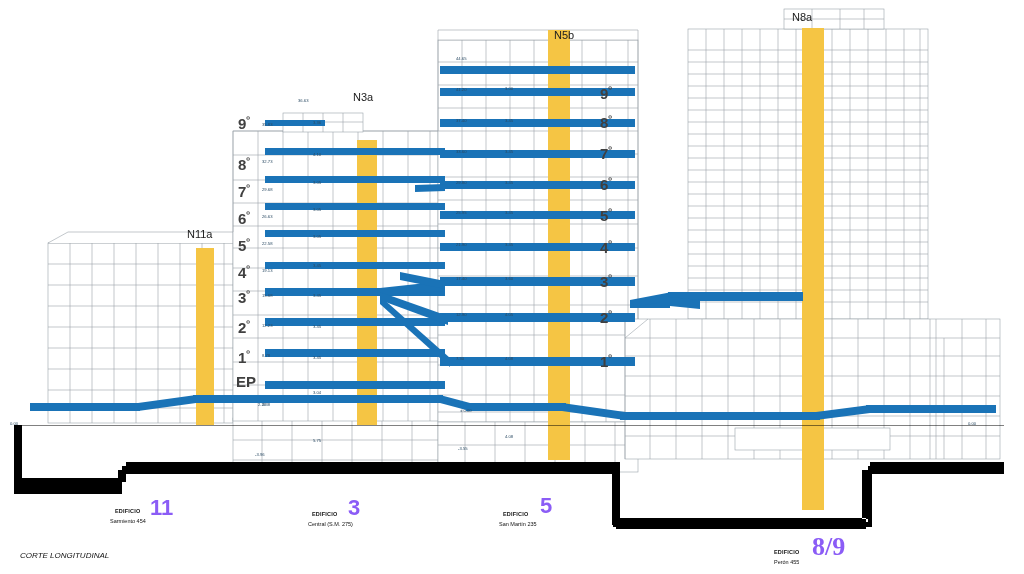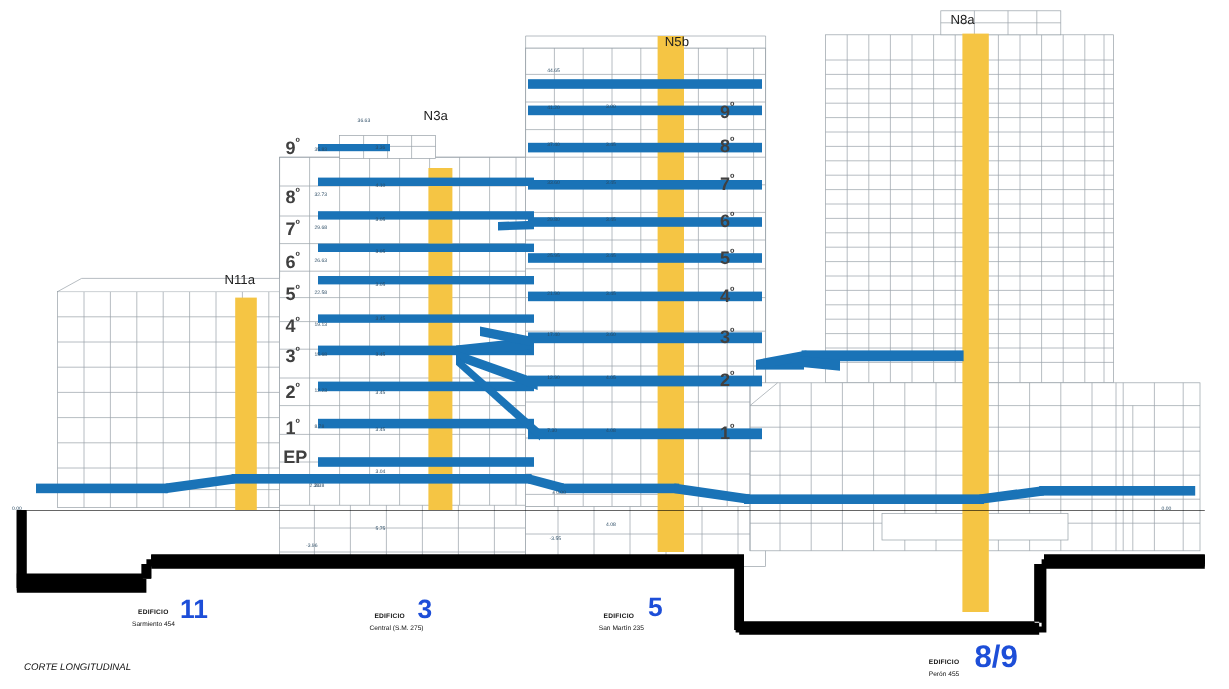--- a/index.html
+++ b/index.html
@@ -18,21 +18,21 @@
   }
   .floorlbl .deg{font-size:10px;vertical-align:super;}
 
   
   .tiny{color:#2a4a63;font-size:4.2px;font-family:"Liberation Sans", sans-serif;}
 
   
   .bldgtag{color:#202020;font-size:11px;font-weight:normal;}
 
   
-  .bignum{color:#1d4ed8;font-size:22px;font-weight:bold;}
+  .bignum{color:#8b5cf6;font-size:22px;font-weight:bold;}
   .bignum.xl{font-size:26px;}
   .edlabel{color:#111;font-size:5.5px;font-weight:bold;letter-spacing:.2px;}
   .edsub{color:#111;font-size:5.5px;}
   .corte{color:#111;font-size:8px;}
 </style>
 </head>
 <body>
 
 <div id="stage">
 
@@ -300,19 +300,19 @@
   <div class="txt edsub" style="left:110px;top:518px;">Sarmiento 454</div>
 
   <div class="txt bignum" style="left:348px;top:495px;">3</div>
   <div class="txt edlabel" style="left:312px;top:511px;">EDIFICIO</div>
   <div class="txt edsub" style="left:308px;top:521px;">Central (S.M. 275)</div>
 
   <div class="txt bignum" style="left:540px;top:493px;">5</div>
   <div class="txt edlabel" style="left:503px;top:511px;">EDIFICIO</div>
   <div class="txt edsub" style="left:499px;top:521px;">San Martín 235</div>
 
-  <div class="txt bignum xl" style="left:812px;top:532px;">8/9</div>
+  <div class="txt bignum xl" style="left:812px;top:532px;font-family:Liberation Serif, serif;">8/9</div>
   <div class="txt edlabel" style="left:774px;top:549px;">EDIFICIO</div>
   <div class="txt edsub" style="left:774px;top:559px;">Perón 455</div>
 
   <div class="txt corte" style="left:20px;top:551px;font-style:italic;">CORTE LONGITUDINAL</div>
 
 </div>
 
 </body></html>

